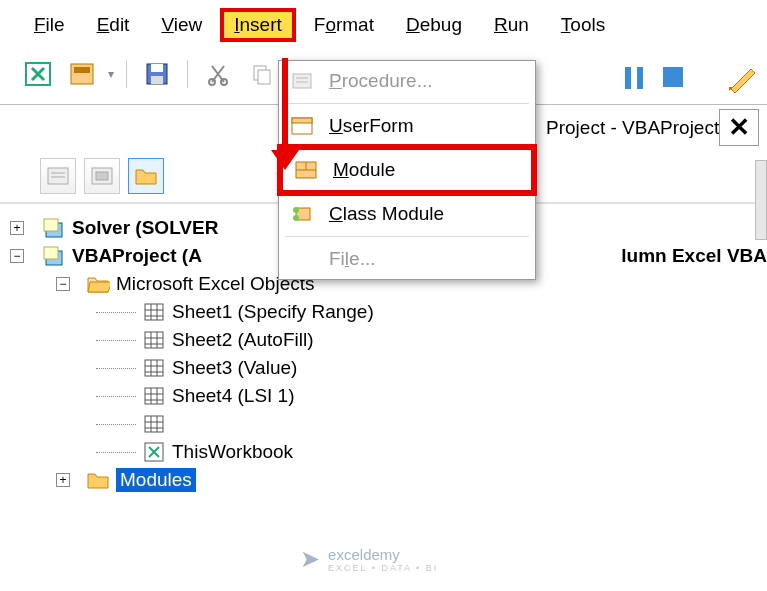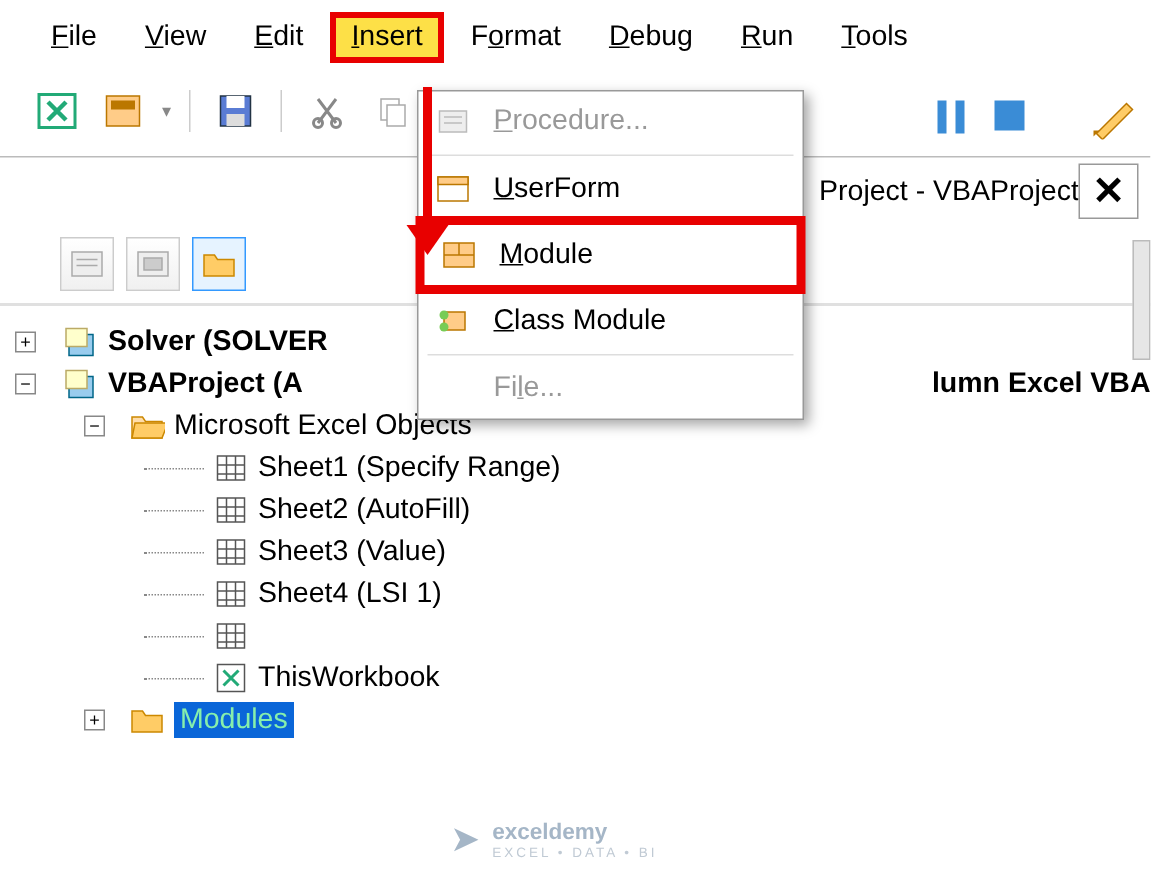--- a/index.html
+++ b/index.html
@@ -114,21 +114,21 @@
       background: #fff;
     }
     .dotline {
       width: 40px;
       border-top: 1px dotted #888;
       height: 1px;
     }
     .bold { font-weight: bold; }
     .selected {
       background: #0a66d8;
-      color: #86efac;
+      color: #fef9c3;
       padding: 1px 4px;
     }
     .ico {
       width: 24px;
       height: 24px;
       display: inline-flex;
       align-items: center;
       justify-content: center;
     }
     
@@ -209,22 +209,22 @@
     .watermark .sub { font-size: 9px; letter-spacing: 2px; color: #c0cad4; }
     .watermark-arr {
       font-size: 24px;
     }
   </style>
 </head>
 <body>
 
 <div class="menubar">
   <div class="menu-item"><span class="u">F</span><span>ile</span></div>
+  <div class="menu-item"><span class="u">E</span><span>dit</span></div>
   <div class="menu-item"><span class="u">V</span><span>iew</span></div>
-  <div class="menu-item"><span class="u">E</span><span>dit</span></div>
   <div class="menu-item active"><span class="u">I</span><span>nsert</span></div>
   <div class="menu-item"><span>F</span><span class="u">o</span><span>rmat</span></div>
   <div class="menu-item"><span class="u">D</span><span>ebug</span></div>
   <div class="menu-item"><span class="u">R</span><span>un</span></div>
   <div class="menu-item"><span class="u">T</span><span>ools</span></div>
 </div>
 
 <div class="toolbar">
   <span class="tb-btn">
     <svg width="28" height="26" viewBox="0 0 28 26">
@@ -495,16 +495,16 @@
 </div>
 
 <div class="arrow">
   <div class="arrow-line"></div>
   <div class="arrow-head"></div>
 </div>
 
 <div class="watermark">
   <span class="watermark-arr">➤</span>
   <div>
-    <div style="font-weight:700;">exceldemy</div>
+    <div style="font-weight:400;">exceldemy</div>
     <div class="sub">EXCEL • DATA • BI</div>
   </div>
 </div>
 
 </body></html>

